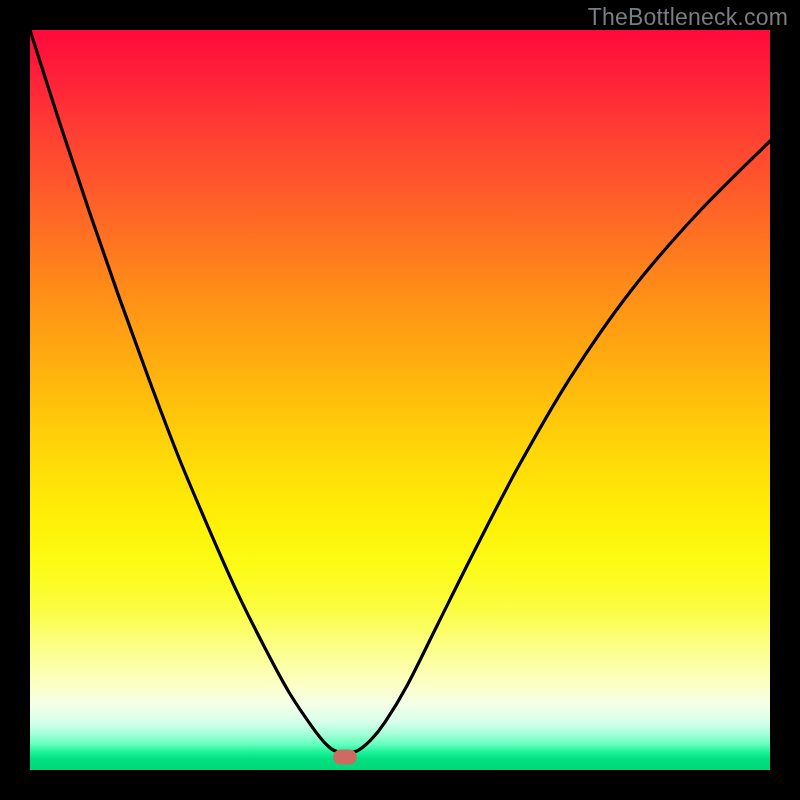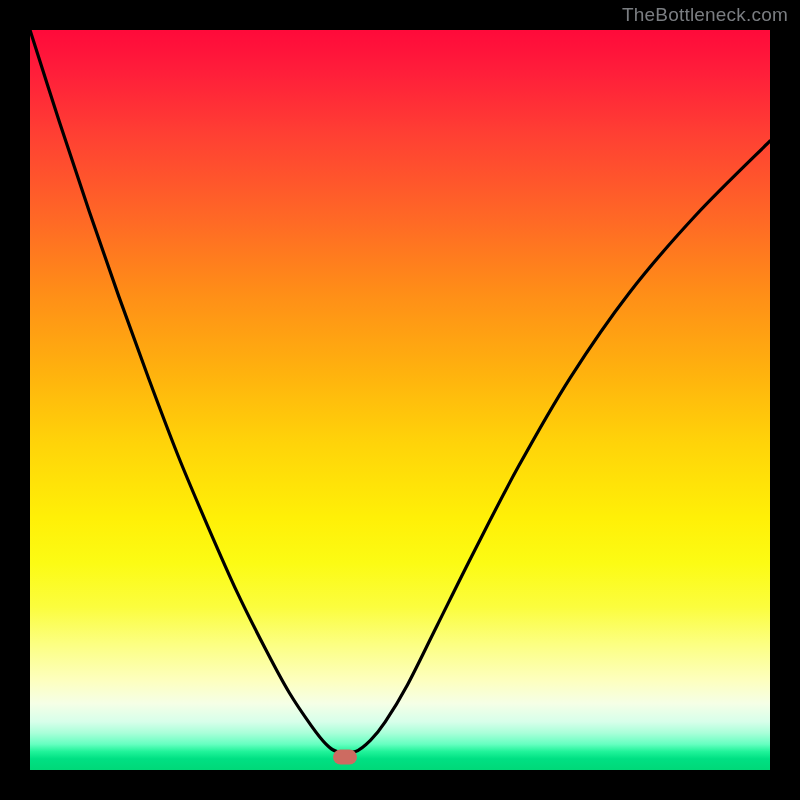--- a/index.html
+++ b/index.html
@@ -47,21 +47,21 @@
       #21f39a 97.5%,
       #00e083 98.5%,
       #00d878 100%
     );
   }
   .watermark {
     position: absolute;
     top: 4px;
     right: 12px;
     color: #7a7d81;
-    font-size: 19px;
+    font-size: 23px;
     font-weight: 400;
     letter-spacing: 0.2px;
     user-select: none;
   }
   .marker {
     position: absolute;
     width: 24px;
     height: 15px;
     background: #cd6b61;
     border-radius: 8px;

